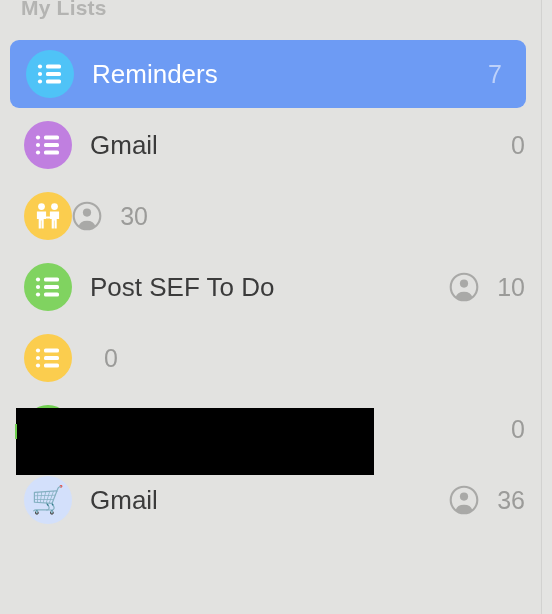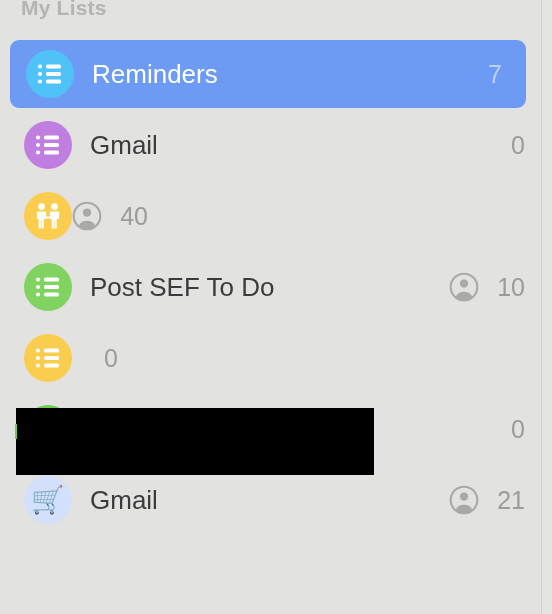--- a/index.html
+++ b/index.html
@@ -200,21 +200,21 @@
               <rect x="12.6" y="14.4" width="4.8" height="2.1" rx="1"></rect>
             </g>
           </svg>
         </div>
         <div class="row-right">
           <svg class="shared-badge" viewBox="0 0 30 30">
             <circle cx="15" cy="15" r="13.3" fill="none" stroke="#a9a9a7" stroke-width="2.1"></circle>
             <circle cx="15" cy="11.6" r="4.1" fill="#a9a9a7"></circle>
             <path d="M6.6 25.3 a8.6 7.2 0 0 1 16.8 0 a13.3 13.3 0 0 1 -16.8 0 z" fill="#a9a9a7"></path>
           </svg>
-          <div class="row-count">40</div>
+          <div class="row-count">30</div>
         </div>
       </div>
       <div class="list-row">
         <div class="row-icon" style="background: rgb(128, 211, 96);">
           <svg width="26" height="22" viewBox="0 0 26 22">
             <circle cx="3" cy="3.5" r="2.1" fill="#ffffff"></circle>
             <rect x="9" y="1.5" width="15" height="4" rx="1.6" fill="#ffffff"></rect>
             <circle cx="3" cy="11" r="2.1" fill="#ffffff"></circle>
             <rect x="9" y="9" width="15" height="4" rx="1.6" fill="#ffffff"></rect>
             <circle cx="3" cy="18.5" r="2.1" fill="#ffffff"></circle>
@@ -276,21 +276,21 @@
         <div class="row-icon" style="background: rgb(211, 224, 251);">
           <span class="emoji-icon">🛒</span>
         </div>
         <div class="row-label">Gmail</div>
         <div class="row-right">
           <svg class="shared-badge" viewBox="0 0 30 30">
             <circle cx="15" cy="15" r="13.3" fill="none" stroke="#a9a9a7" stroke-width="2.1"></circle>
             <circle cx="15" cy="11.6" r="4.1" fill="#a9a9a7"></circle>
             <path d="M6.6 25.3 a8.6 7.2 0 0 1 16.8 0 a13.3 13.3 0 0 1 -16.8 0 z" fill="#a9a9a7"></path>
           </svg>
-          <div class="row-count">21</div>
+          <div class="row-count">36</div>
         </div>
       </div>
     </div>
 
   <div class="redaction">
     <div class="redaction-sliver"></div>
   </div>
 
 </div>
 

